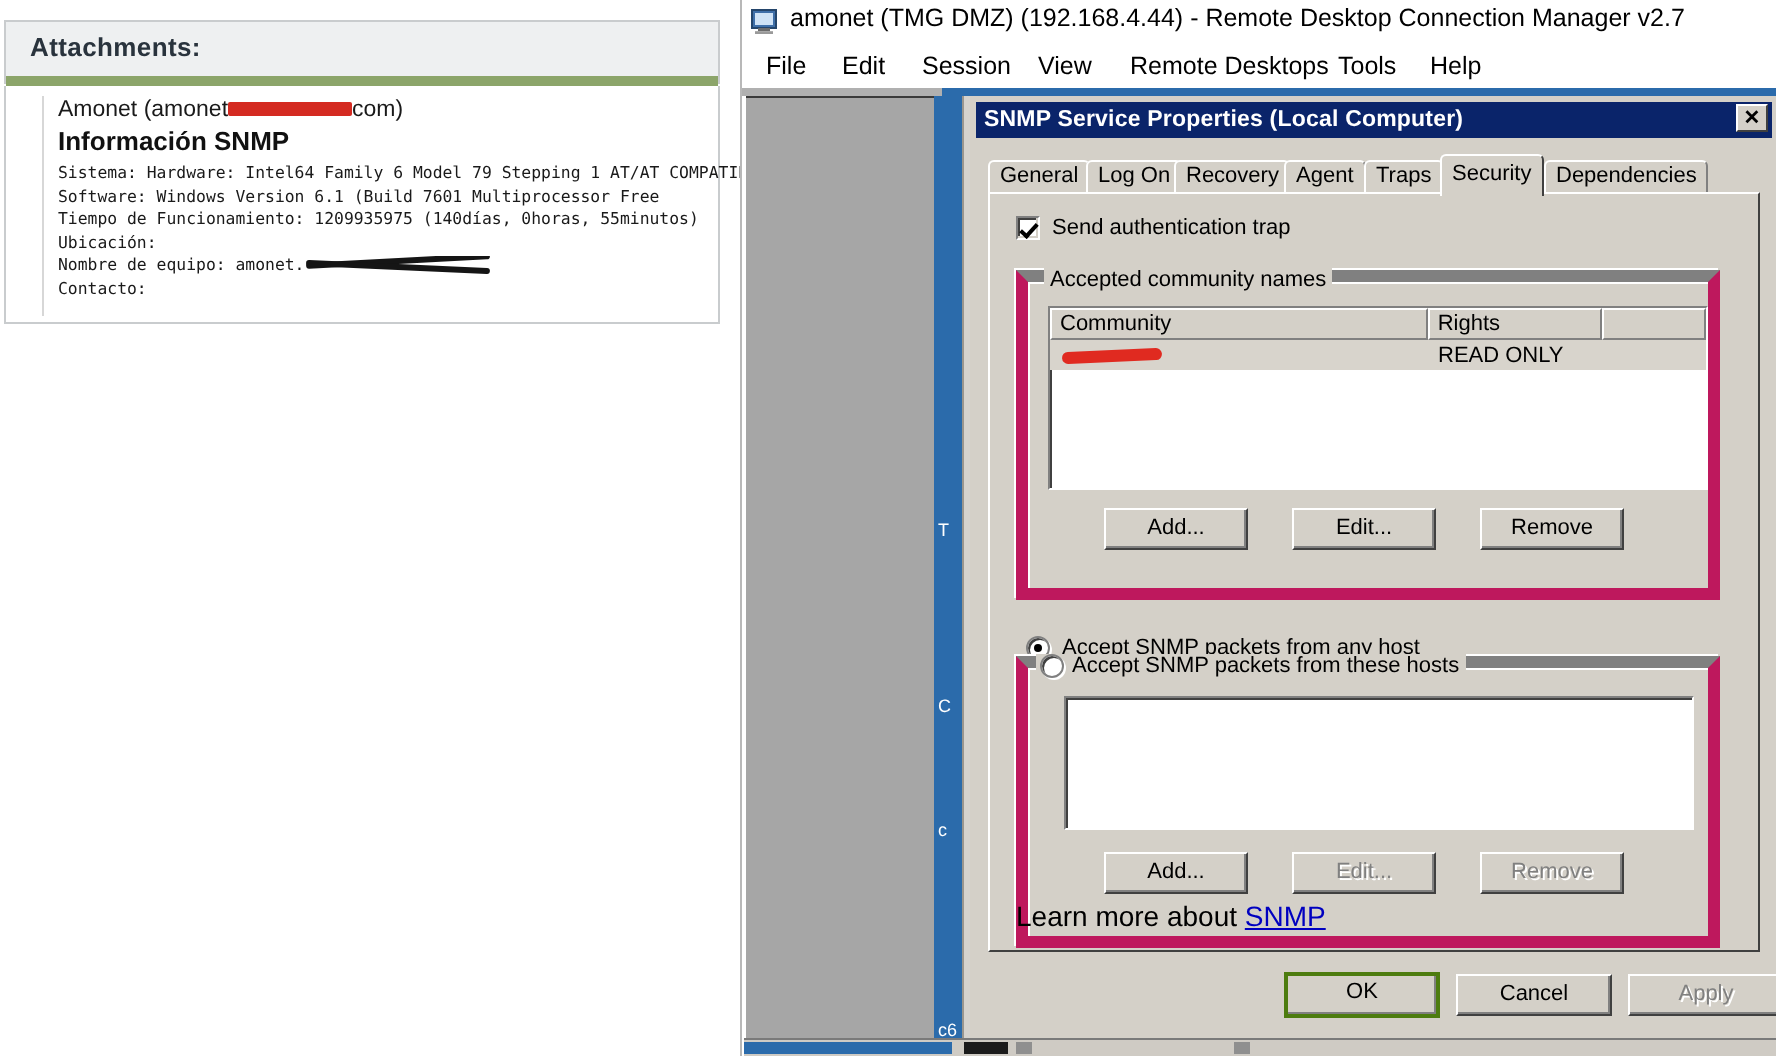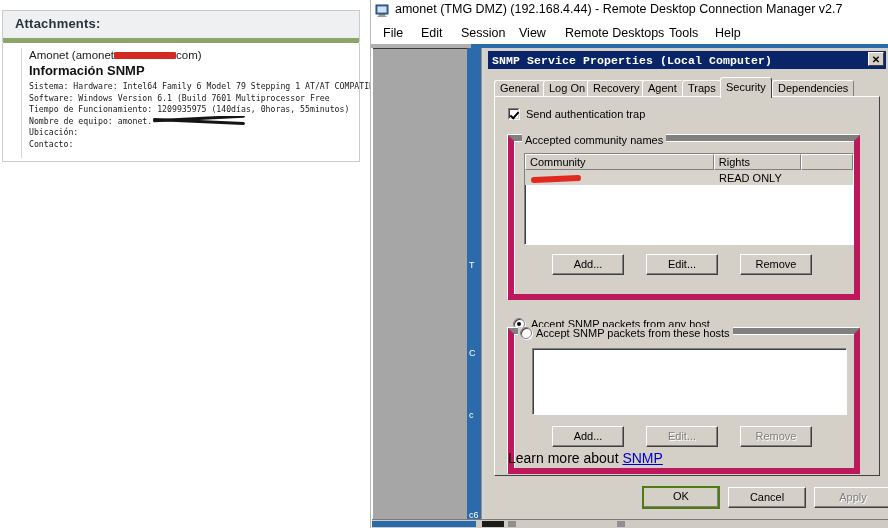--- a/index.html
+++ b/index.html
@@ -143,21 +143,21 @@
     box-shadow:1px 1px 0 #808080;
     font-family:"Liberation Sans", sans-serif;
   }
   #snmp-titlebar{
     position:absolute;left:1px;top:1px;right:1px;height:18px;
     background:#0a246a;
     display:flex;align-items:center;
   }
   #snmp-title-text{
     font-size:11.5px;font-weight:bold;color:#ffffff;
-    margin-left:4px;white-space:nowrap;letter-spacing:.1px;font-family:Liberation Mono, monospace;
+    margin-left:4px;white-space:nowrap;letter-spacing:.1px;
   }
   #snmp-close{
     position:absolute;right:2px;top:1px;width:16px;height:14px;
     background:#d4d0c8;
     border-top:1px solid #ffffff;border-left:1px solid #ffffff;
     border-right:1px solid #404040;border-bottom:1px solid #404040;
     font-size:10px;font-weight:bold;color:#000;line-height:13px;
     text-align:center;box-sizing:border-box;cursor:default;
   }
 
@@ -308,25 +308,25 @@
       <div class="snmp-line1">
         <span>Amonet (amonet</span><span class="redact-red"></span><span>com)</span>
       </div>
 
       <div class="snmp-title">Información SNMP</div>
 
       <div class="mono-line">Sistema: Hardware: Intel64 Family 6 Model 79 Stepping 1 AT/AT COMPATIBLE -</div>
       <div class="mono-line">Software: Windows Version 6.1 (Build 7601 Multiprocessor Free</div>
       <div class="mono-line">Tiempo de Funcionamiento: 1209935975 (140días, 0horas, 55minutos)</div>
 
+      <div class="mono-line">Ubicación:</div>
+
       <div class="mono-line">
         <span>Nombre de equipo: amonet.</span><span class="redact-scribble"></span>
       </div>
-
-      <div class="mono-line">Ubicación:</div>
       <div class="mono-line">Contacto:</div>
 
     </div>
   </div>
 </div>
 
 <div id="rdcman">
 
   <div id="rdc-titlebar">
     <svg id="rdc-title-icon" viewBox="0 0 16 16">

